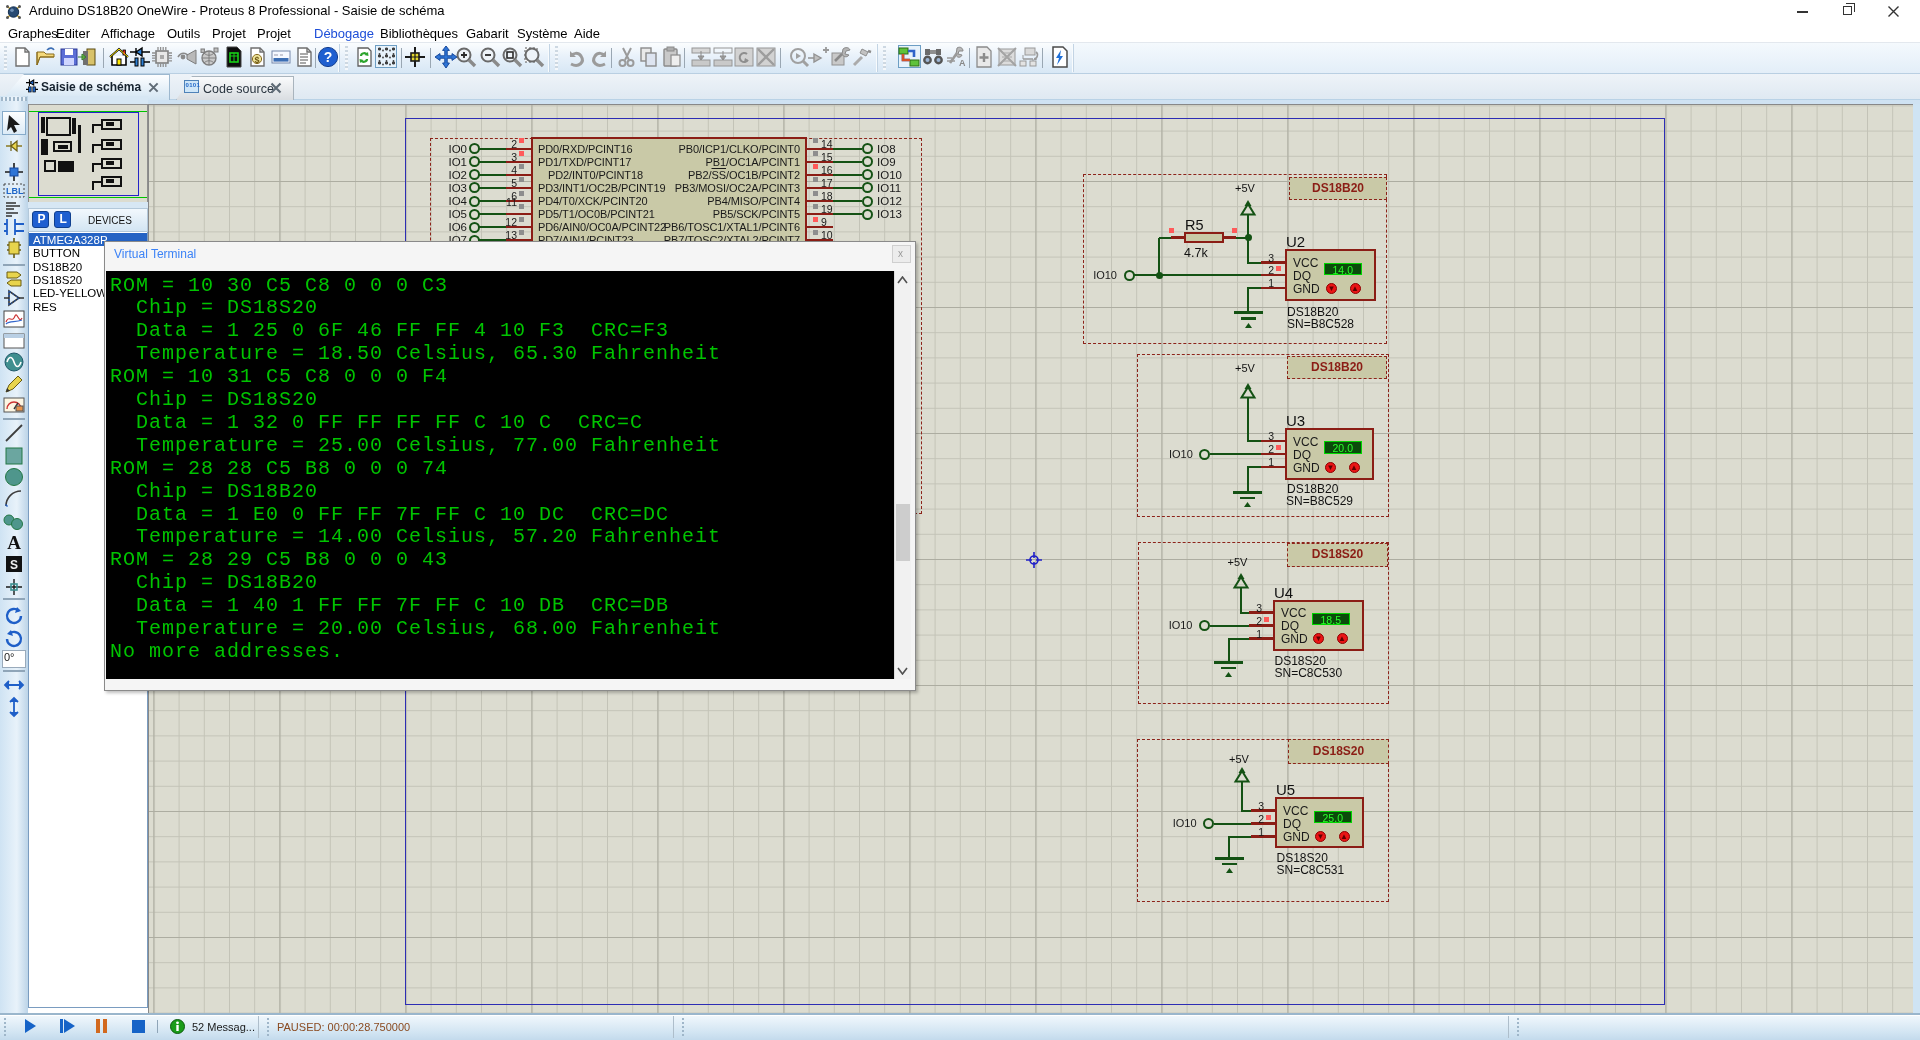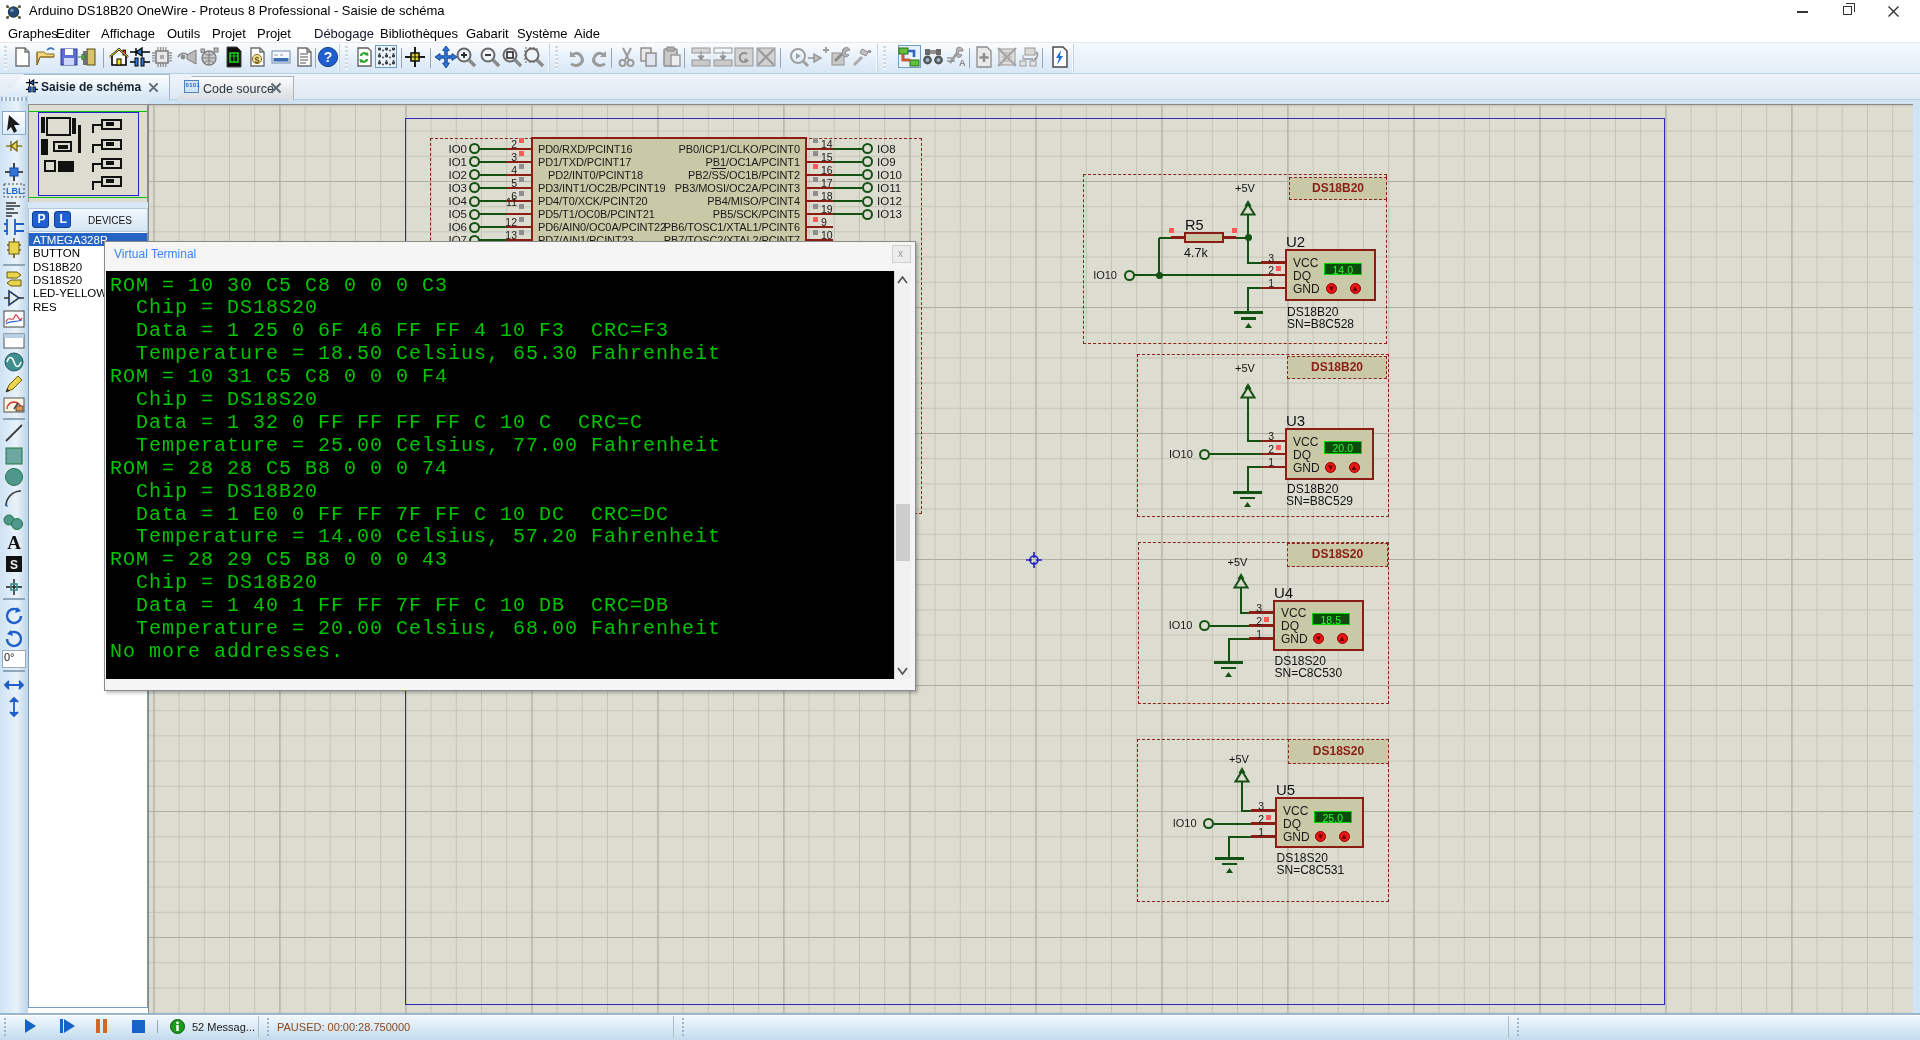--- a/index.html
+++ b/index.html
@@ -31,21 +31,21 @@
 <svg class="abs" style="left:1888px;top:6px" width="11" height="11" viewBox="0 0 11 11">
 <path d="M0.5 0.5 L10.5 10.5 M10.5 0.5 L0.5 10.5" stroke="#333" stroke-width="1.4"></path>
   </svg>
 <div style="position:absolute;left:0px;top:24px;width:1920px;height:19px;background:#ffffff;"></div>
 <div style="position:absolute;left:8px;top:26.5px;font-size:13px;line-height:14.95px;color:#000;white-space:nowrap;">Graphes</div>
 <div style="position:absolute;left:56px;top:26.5px;font-size:13px;line-height:14.95px;color:#000;white-space:nowrap;">Editer</div>
 <div style="position:absolute;left:101px;top:26.5px;font-size:13px;line-height:14.95px;color:#000;white-space:nowrap;">Affichage</div>
 <div style="position:absolute;left:167px;top:26.5px;font-size:13px;line-height:14.95px;color:#000;white-space:nowrap;">Outils</div>
 <div style="position:absolute;left:212px;top:26.5px;font-size:13px;line-height:14.95px;color:#000;white-space:nowrap;">Projet</div>
 <div style="position:absolute;left:257px;top:26.5px;font-size:13px;line-height:14.95px;color:#000;white-space:nowrap;">Projet</div>
-<div style="position:absolute;left:314px;top:26.5px;font-size:13px;line-height:14.95px;color:#0f172a;white-space:nowrap;">Débogage</div>
+<div style="position:absolute;left:314px;top:26.5px;font-size:13px;line-height:14.95px;color:#1d4ed8;white-space:nowrap;">Débogage</div>
 <div style="position:absolute;left:380px;top:26.5px;font-size:13px;line-height:14.95px;color:#000;white-space:nowrap;">Bibliothèques</div>
 <div style="position:absolute;left:466px;top:26.5px;font-size:13px;line-height:14.95px;color:#000;white-space:nowrap;">Gabarit</div>
 <div style="position:absolute;left:517px;top:26.5px;font-size:13px;line-height:14.95px;color:#000;white-space:nowrap;">Système</div>
 <div style="position:absolute;left:574px;top:26.5px;font-size:13px;line-height:14.95px;color:#000;white-space:nowrap;">Aide</div>
 <div style="position:absolute;left:0px;top:42px;width:1920px;height:32px;background:linear-gradient(#fbfdfe,#e8f1fa 45%,#d7e7f5);border-top:1px solid #e3e8ee;border-bottom:1px solid #b9cfe2;"></div>
 <div style="position:absolute;left:1072px;top:43px;width:848px;height:30px;background:linear-gradient(#f4f9fd,#e3eef8);"></div>
 <div style="position:absolute;left:103px;top:48px;width:1px;height:20px;background:#9aa7b3;"></div>
 <div style="position:absolute;left:315px;top:48px;width:1px;height:20px;background:#9aa7b3;"></div>
 <div style="position:absolute;left:400.5px;top:48px;width:1px;height:20px;background:#9aa7b3;"></div>
 <div style="position:absolute;left:430px;top:48px;width:1px;height:20px;background:#9aa7b3;"></div>

